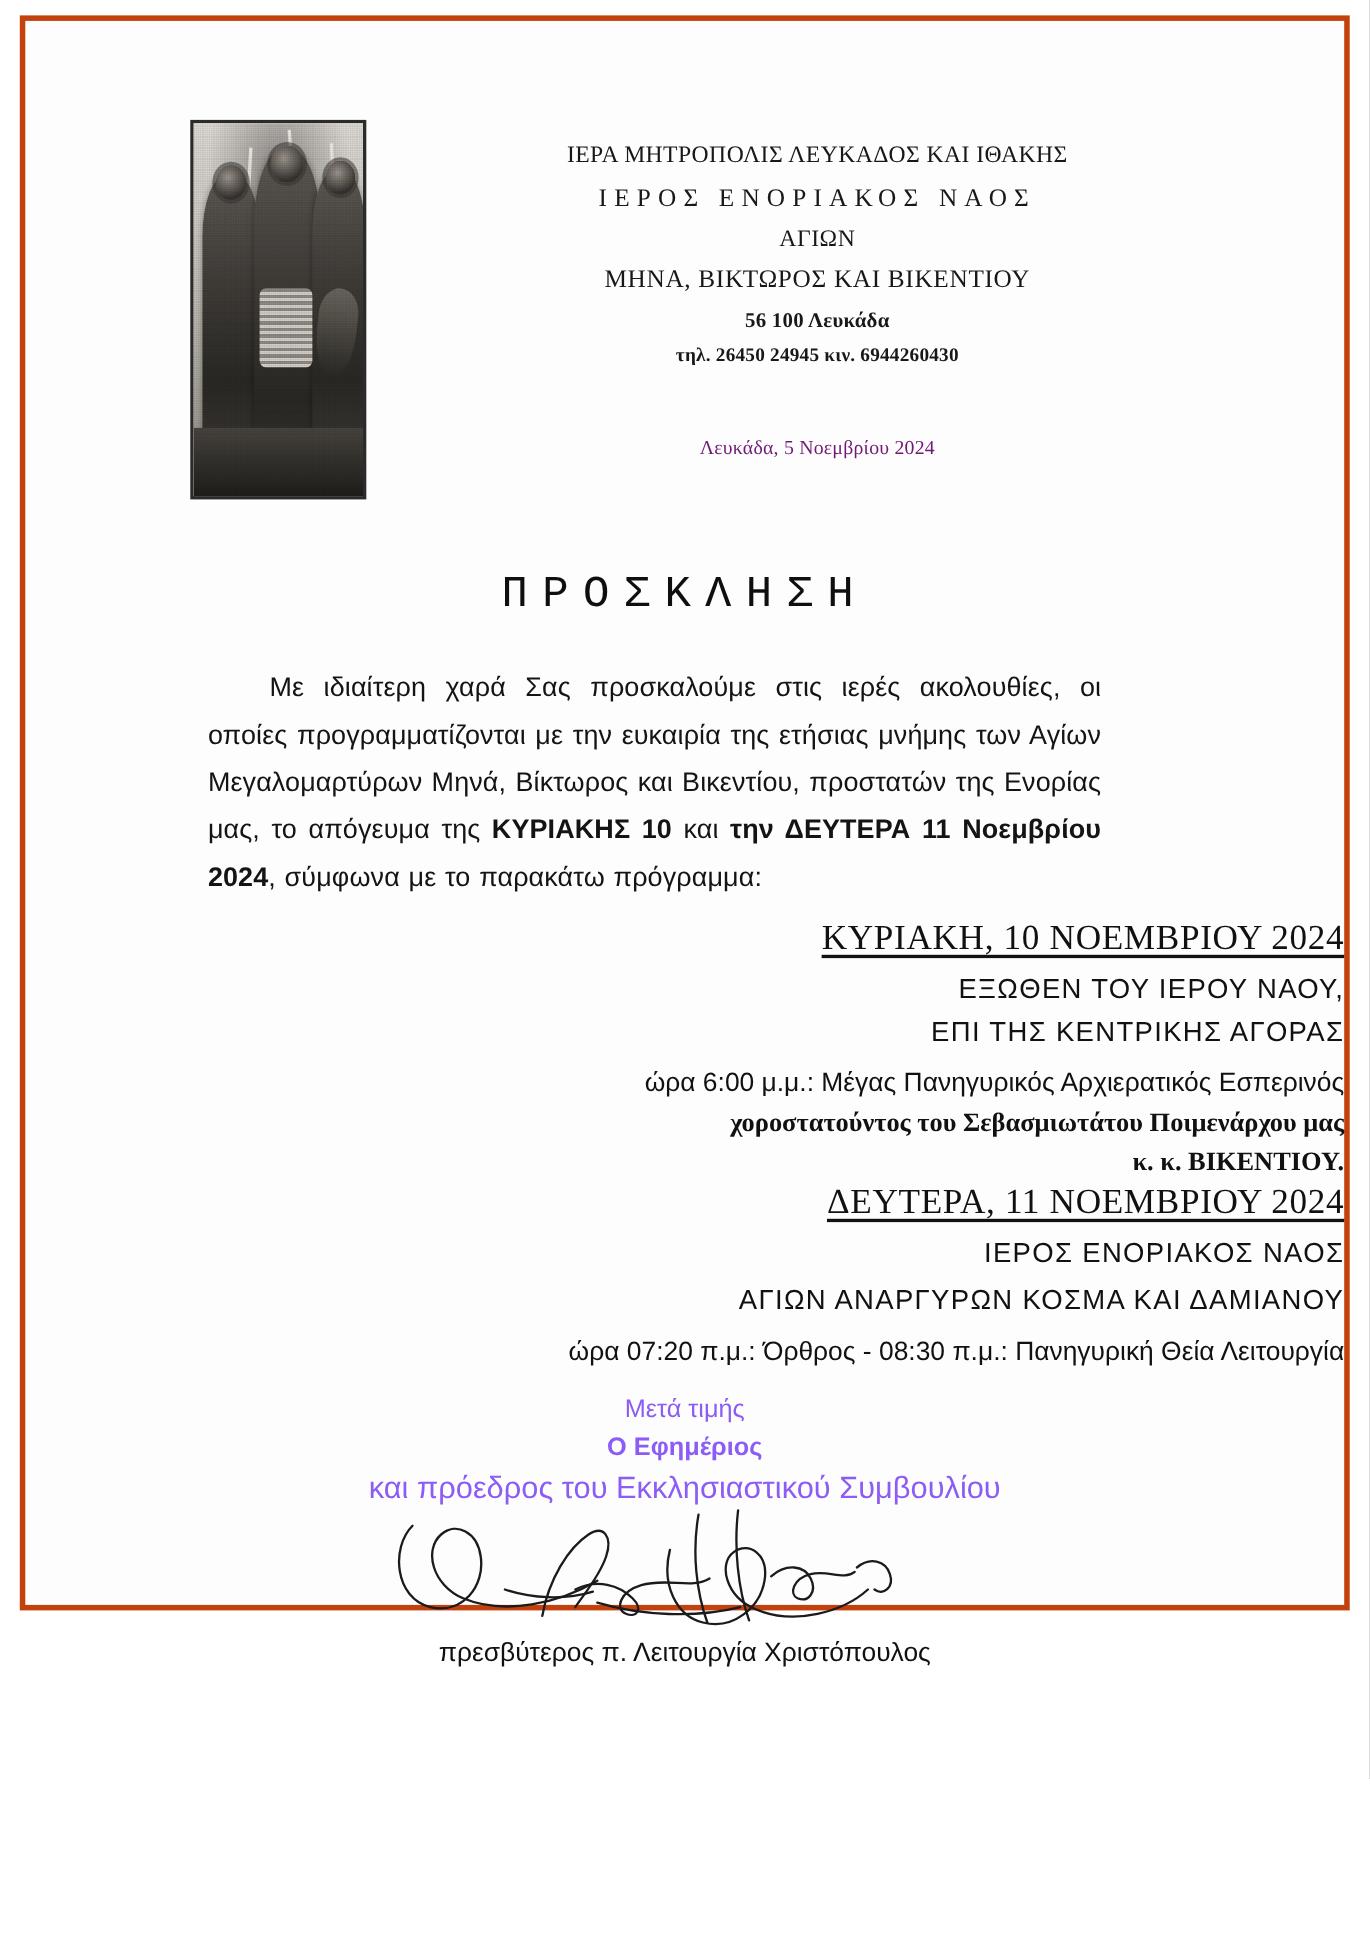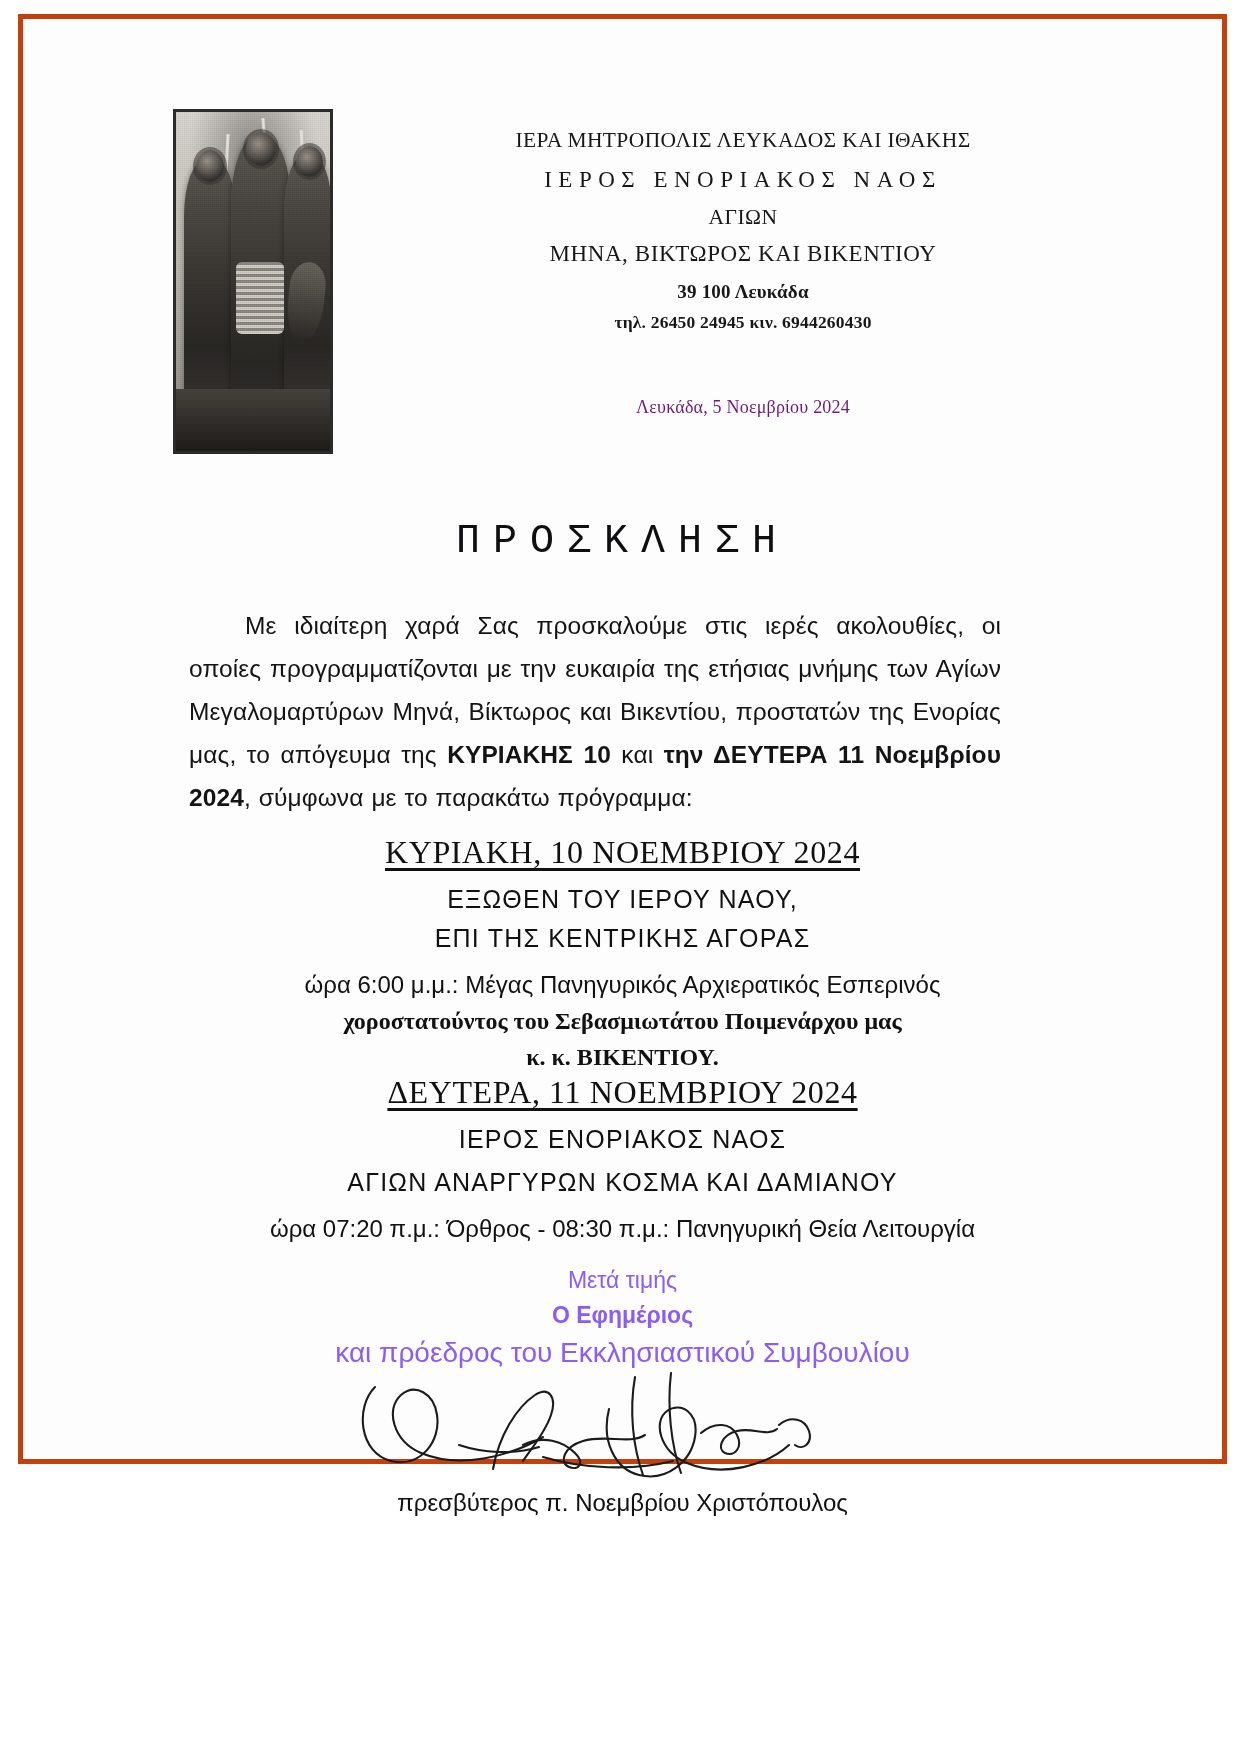--- a/index.html
+++ b/index.html
@@ -155,21 +155,21 @@
     letter-spacing:.1px;
     font-family:"Liberation Sans", sans-serif;
     word-spacing:1px;
   }
   .para b{ font-weight:700; }
 
   
   .block{
     position:absolute;
     left:0; right:0;
-    text-align:center;
+    text-align:right;
     color:#111113;
   }
   .day-head{
     font-size:32px;
     letter-spacing:.6px;
     text-decoration:underline;
     text-underline-offset:5px;
     font-family:"Liberation Serif", serif;
   }
   .loc{
@@ -246,21 +246,21 @@
             <div class="ic-floor"></div>
             <div class="ic-grain"></div>
           </div>
         </div>
 
         <div class="head-text">
           <div class="h-line h1line">ΙΕΡΑ ΜΗΤΡΟΠΟΛΙΣ ΛΕΥΚΑΔΟΣ ΚΑΙ ΙΘΑΚΗΣ</div>
           <div class="h-line h2line">ΙΕΡΟΣ ΕΝΟΡΙΑΚΟΣ ΝΑΟΣ</div>
           <div class="h-line h3line">ΑΓΙΩΝ</div>
           <div class="h-line h4line">ΜΗΝΑ, ΒΙΚΤΩΡΟΣ ΚΑΙ ΒΙΚΕΝΤΙΟΥ</div>
-          <div class="h-line h5line">39 100 Λευκάδα</div>
+          <div class="h-line h5line">56 100 Λευκάδα</div>
           <div class="h-line h6line">τηλ. 26450 24945 κιν. 6944260430</div>
           <div class="h-line place-date">Λευκάδα, 5 Νοεμβρίου 2024</div>
         </div>
       </div>
 
       <div class="title">ΠΡΟΣΚΛΗΣΗ</div>
 
       <div class="para">
         <span>Με ιδιαίτερη χαρά Σας προσκαλούμε στις ιερές ακολουθίες, οι οποίες προγραμματίζονται με την ευκαιρία της ετήσιας μνήμης των Αγίων Μεγαλομαρτύρων Μηνά, Βίκτωρος και Βικεντίου, προστατών της Ενορίας μας, το απόγευμα της </span><b>ΚΥΡΙΑΚΗΣ 10</b><span> και </span><b>την ΔΕΥΤΕΡΑ 11 Νοεμβρίου 2024</b><span>, σύμφωνα με το παρακάτω πρόγραμμα:</span>
       </div>
@@ -297,17 +297,17 @@
             <path d="M612 28 C606 62, 610 98, 620 126"></path>
             <path d="M648 24 C644 58, 648 96, 658 124"></path>
             <path d="M678 84 C692 72, 708 74, 714 86 C720 98, 712 108, 702 104 C694 100, 698 86, 714 82 C730 78, 744 88, 754 80"></path>
             <path d="M756 76 C768 66, 782 70, 786 82 C790 94, 780 102, 772 96"></path>
             <path d="M436 96 C460 104, 490 106, 516 98"></path>
             <path d="M520 108 C560 120, 610 122, 650 112"></path>
           </g>
         </svg>
       </div>
 
-      <div class="sig-name">πρεσβύτερος π. Νοεμβρίου Χριστόπουλος</div>
+      <div class="sig-name">πρεσβύτερος π. Λειτουργία Χριστόπουλος</div>
 
     </div>
   </div>
 </div>
 
 </body></html>

